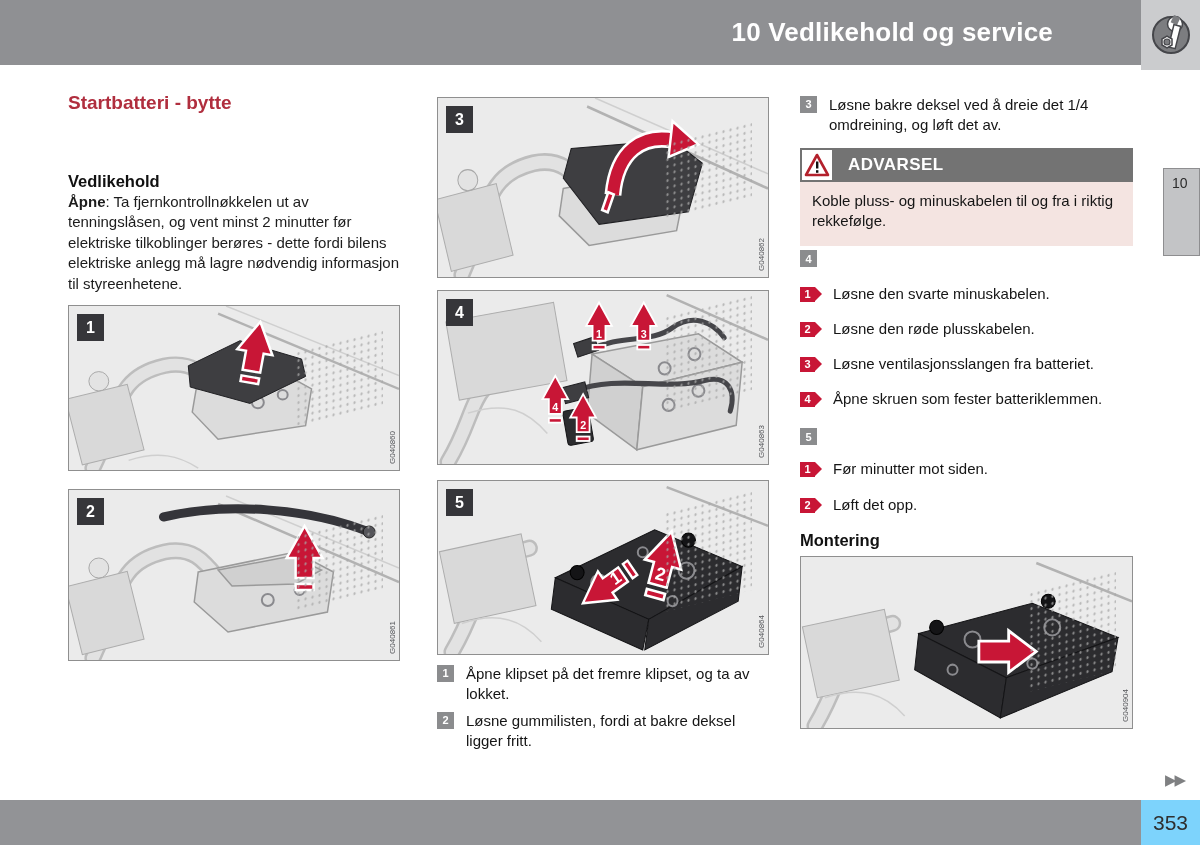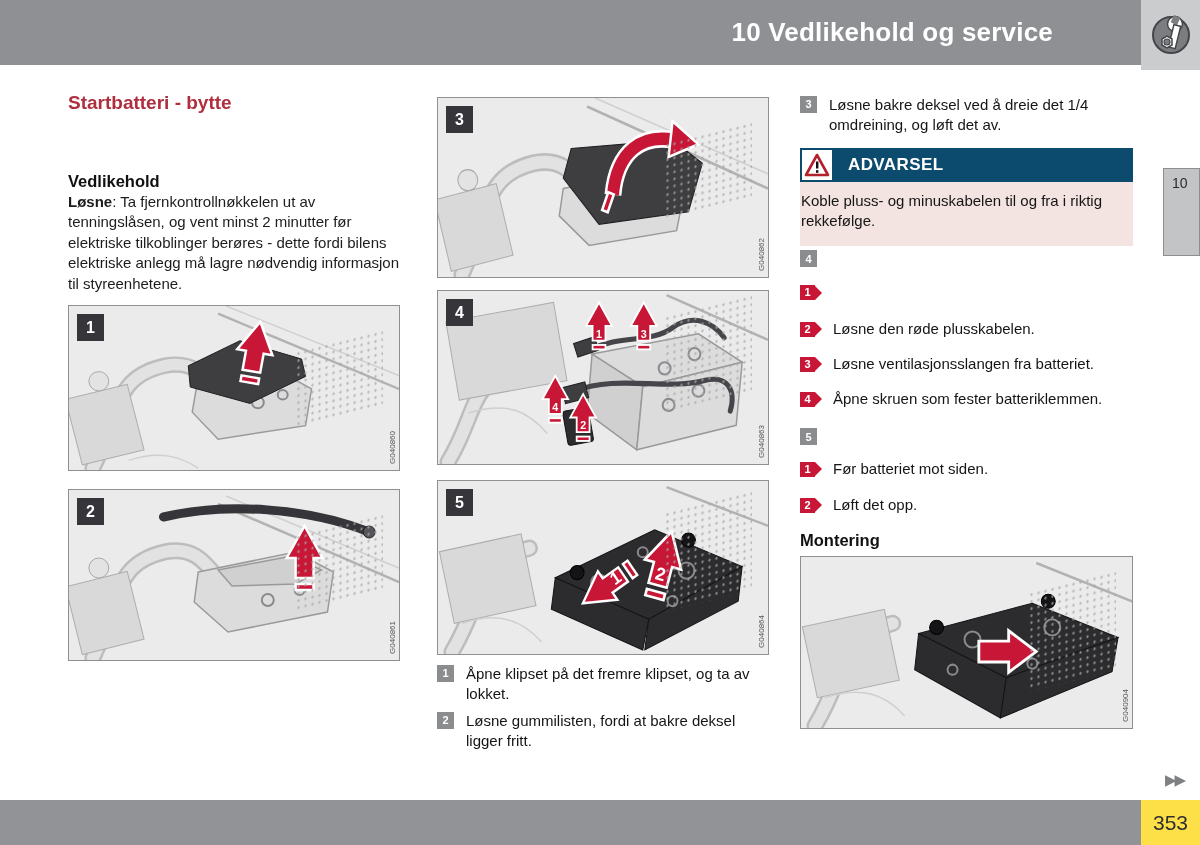--- a/index.html
+++ b/index.html
@@ -12,21 +12,21 @@
     color:#fff;font-size:26px;font-weight:bold;letter-spacing:.2px;}
   .header-iconbox{position:absolute;left:1141px;top:0;width:59px;height:70px;background:#cbccce;
     display:flex;align-items:center;justify-content:center;}
 
   
   .side-tab{position:absolute;left:1163px;top:168px;width:37px;height:88px;background:#c3c4c6;
     border:1px solid #8e8e90;box-sizing:border-box;font-size:14px;color:#2c2c2c;padding:6px 0 0 8px;}
 
   
   .footer-bar{position:absolute;left:0;top:800px;width:1141px;height:45px;background:#929396;}
-  .footer-pagebox{position:absolute;left:1141px;top:800px;width:59px;height:45px;background:#fde047;
+  .footer-pagebox{position:absolute;left:1141px;top:800px;width:59px;height:45px;background:#7dd3fc;
     display:flex;align-items:center;justify-content:center;font-size:21px;color:#2f2f2f;}
   .nav-arrows{position:absolute;right:16px;top:771px;color:#7f8082;font-size:15px;letter-spacing:-2px;}
 
   
   .article-title{position:absolute;left:68px;top:92px;width:332px;font-size:19px;font-weight:bold;color:#b02e3e;}
   .lead{position:absolute;left:68px;top:120px;width:332px;font-style:italic;font-size:15px;line-height:1.35;color:#1c1c1c;}
   .h-sub{font-size:16.5px;font-weight:bold;color:#111;}
   .demontering{position:absolute;left:68px;top:172px;}
   .montering{position:absolute;left:800px;top:531px;}
   .intro{position:absolute;left:68px;top:192px;width:336px;font-size:15px;line-height:1.36;color:#1c1c1c;}
@@ -40,25 +40,25 @@
   
   .abullet{flex:0 0 auto;display:inline-flex;align-items:center;margin-top:1px;}
   .abullet-sq{width:15px;height:15px;background:#c81636;color:#fff;font-size:11px;font-weight:bold;
     display:flex;align-items:center;justify-content:center;}
   .abullet-tip{width:0;height:0;border-top:7px solid transparent;border-bottom:7px solid transparent;
     border-left:7px solid #c81636;}
   .arrowstep{position:absolute;display:flex;gap:11px;font-size:15px;line-height:1.3;color:#151515;}
 
   
   .warnbox{position:absolute;left:800px;top:148px;width:333px;}
-  .warnhead{background:#0c4a6e;height:34px;display:flex;align-items:center;box-sizing:border-box;padding:2px;}
+  .warnhead{background:#737373;height:34px;display:flex;align-items:center;box-sizing:border-box;padding:2px;}
   .warnicon{width:30px;height:30px;background:#fff;display:flex;align-items:center;justify-content:center;
     margin-right:16px;flex:0 0 auto;}
   .warntitle{color:#fff;font-weight:bold;font-size:17px;letter-spacing:.4px;}
-  .warnbody{background:#f4e4e1;padding:9px 12px 15px 1px;font-size:15px;line-height:1.32;color:#151515;}
+  .warnbody{background:#f4e4e1;padding:9px 12px 15px 12px;font-size:15px;line-height:1.32;color:#151515;}
 
   
   .figure{position:absolute;background:#ebebeb;border:1px solid #8f8f8f;box-sizing:border-box;overflow:hidden;}
   .figure svg{position:absolute;left:0;top:0;width:100%;height:100%;}
   .mesh{position:absolute;right:16px;top:34px;width:88px;height:78px;opacity:.75;
     background-image:radial-gradient(#a8a8a8 1px, transparent 1.5px);background-size:7px 7px;
     transform:skewY(-14deg);}
   .fig-label{position:absolute;left:8px;top:8px;width:27px;height:27px;background:#36363a;color:#fff;
     font-size:16px;font-weight:bold;display:flex;align-items:center;justify-content:center;}
   .fig-code{position:absolute;right:2px;bottom:6px;font-size:8px;color:#55565a;
@@ -96,21 +96,21 @@
       <rect x="23.2" y="13" width="7" height="23" fill="#fff" stroke="#45464a" stroke-width="1.5" transform="rotate(14 26 24)"></rect>
       <path d="M14,27 l5,-3 5,3 0,6 -5,3 -5,-3 z" fill="#fff" stroke="#45464a" stroke-width="1.5"></path>
       <circle cx="19" cy="30" r="3" fill="#7c7d80" stroke="#45464a" stroke-width="1.2"></circle>
     </svg>
   </div>
 
   <div class="side-tab">10</div>
 
   <div class="article-title">Startbatteri - bytte</div>
   <div class="h-sub demontering">Vedlikehold</div>
-  <div class="intro"><b>Løsne</b><span>: Ta fjernkontrollnøkkelen ut av tenningslåsen, og vent minst 2 minutter før elektriske tilkoblinger berøres - dette fordi bilens elektriske anlegg må lagre nødvendig informasjon til styreenhetene.</span></div>
+  <div class="intro"><b>Åpne</b><span>: Ta fjernkontrollnøkkelen ut av tenningslåsen, og vent minst 2 minutter før elektriske tilkoblinger berøres - dette fordi bilens elektriske anlegg må lagre nødvendig informasjon til styreenhetene.</span></div>
 
   <div class="figure" style="left:68px;top:305px;width:332px;height:166px">
     <svg viewBox="0 0 332 170" preserveAspectRatio="none">
       <rect width="332" height="170" fill="#ebebeb"></rect>
       <path class="skl" d="M150,8 L332,86"></path>
         <path class="skl2" d="M158,0 L332,72"></path>
       <path class="hose" d="M24,168 C52,110 44,74 96,62 C134,54 142,84 168,108"></path>
       <path class="hose2" d="M24,168 C52,110 44,74 96,62 C134,54 142,84 168,108"></path>
       <rect class="blk" x="4" y="88" width="64" height="70" transform="rotate(-14 36 123)"></rect>
       <circle cx="30" cy="78" r="10" fill="#e3e3e3" stroke="#a8a8a8"></circle>
@@ -282,20 +282,21 @@
     <div class="warnbody">Koble pluss- og minuskabelen til og fra i riktig rekkefølge.</div>
   </div>
 
   <div class="gbadge lone" style="left:800px;top:249px">4</div>
 
   <div class="arrowstep" style="left:800px;top:284px;width:333px">
     <span class="abullet">
         <span class="abullet-sq">1</span>
         <span class="abullet-tip"></span>
       </span>
+    <span>Løsne den svarte minuskabelen.</span>
   </div>
   <div class="arrowstep" style="left:800px;top:319px;width:333px">
     <span class="abullet">
         <span class="abullet-sq">2</span>
         <span class="abullet-tip"></span>
       </span>
     <span>Løsne den røde plusskabelen.</span>
   </div>
   <div class="arrowstep" style="left:800px;top:354px;width:333px">
     <span class="abullet">
@@ -312,21 +313,21 @@
     <span>Åpne skruen som fester batteriklemmen.</span>
   </div>
 
   <div class="gbadge lone" style="left:800px;top:427px">5</div>
 
   <div class="arrowstep" style="left:800px;top:459px;width:333px">
     <span class="abullet">
         <span class="abullet-sq">1</span>
         <span class="abullet-tip"></span>
       </span>
-    <span>Før batteriet mot siden.</span>
+    <span>Før minutter mot siden.</span>
   </div>
   <div class="arrowstep" style="left:800px;top:495px;width:333px">
     <span class="abullet">
         <span class="abullet-sq">2</span>
         <span class="abullet-tip"></span>
       </span>
     <span>Løft det opp.</span>
   </div>
 
   <div class="h-sub montering">Montering</div>

